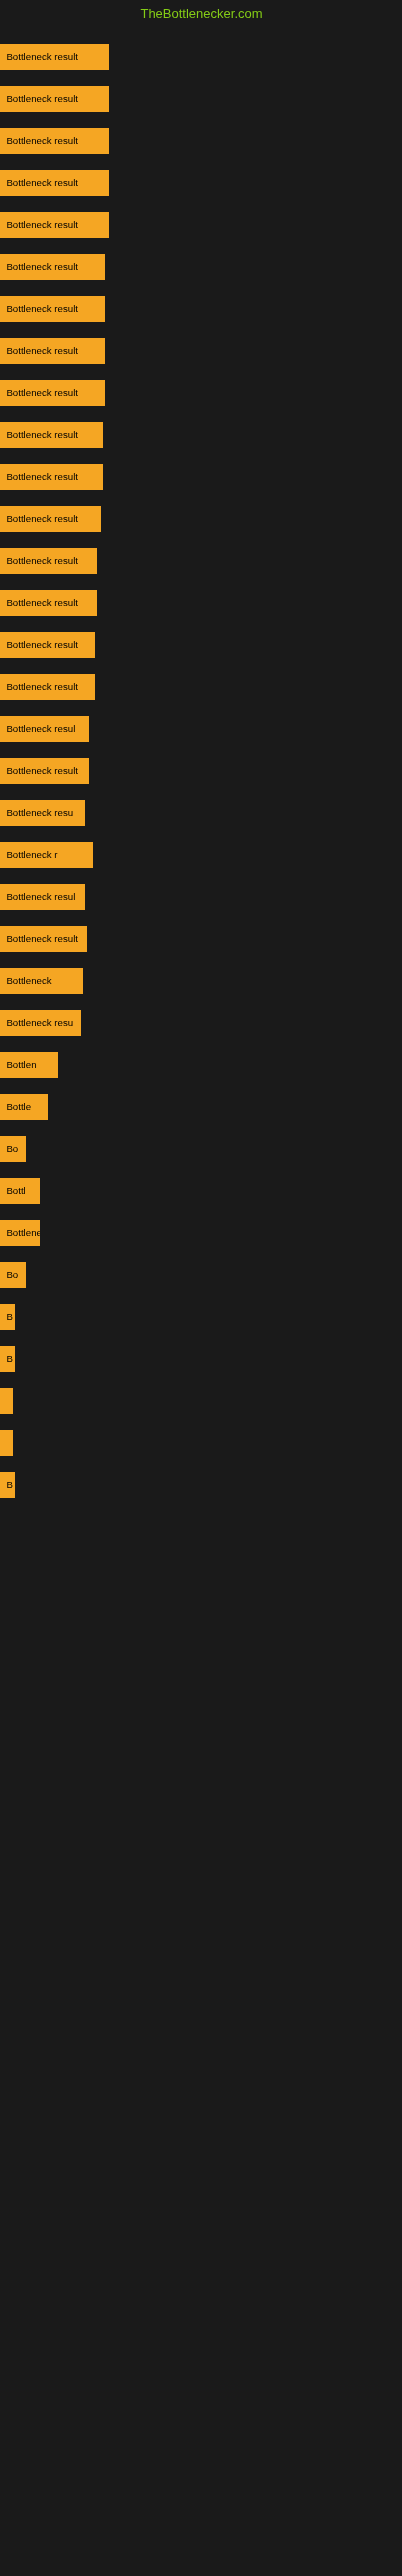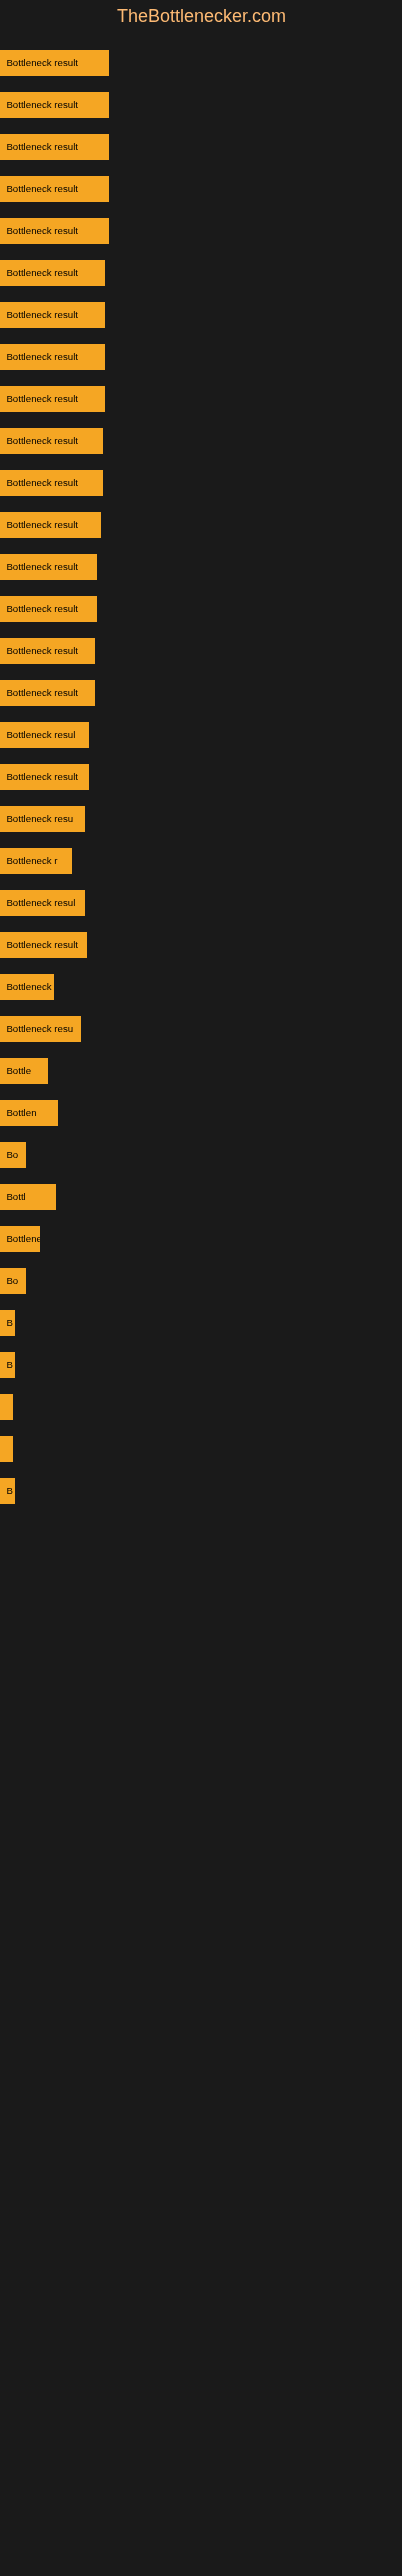--- a/index.html
+++ b/index.html
@@ -11,22 +11,22 @@
     body {
       width: 403px;
       min-height: 2576px;
       background-color: #1a1a1a;
       font-family: Arial, sans-serif;
       position: relative;
     }
 
     .site-title {
       text-align: center;
-      color: #fdba74;
-      font-size: 18px;
+      color: #84cc16;
+      font-size: 13px;
       padding: 6.4px 0;
       background-color: #1a1a1a;
     }
 
     .bars-container {
       padding: 8px 0;
       display: flex;
       flex-direction: column;
       gap: 0;
     }
@@ -151,61 +151,61 @@
       <div class="bar" style="width: 89px;">
         <span class="bar-label">Bottleneck result</span>
       </div>
     </div>
     <div class="bar-row">
       <div class="bar" style="width: 85px;">
         <span class="bar-label">Bottleneck resu</span>
       </div>
     </div>
     <div class="bar-row">
-      <div class="bar" style="width: 72px;">
+      <div class="bar" style="width: 93px;">
         <span class="bar-label">Bottleneck r</span>
       </div>
     </div>
     <div class="bar-row">
       <div class="bar" style="width: 85px;">
         <span class="bar-label">Bottleneck resul</span>
       </div>
     </div>
     <div class="bar-row">
       <div class="bar" style="width: 87px;">
         <span class="bar-label">Bottleneck result</span>
       </div>
     </div>
     <div class="bar-row">
-      <div class="bar" style="width: 54px;">
+      <div class="bar" style="width: 83px;">
         <span class="bar-label">Bottleneck</span>
       </div>
     </div>
     <div class="bar-row">
       <div class="bar" style="width: 81px;">
         <span class="bar-label">Bottleneck resu</span>
       </div>
     </div>
     <div class="bar-row">
+      <div class="bar" style="width: 58px;">
+        <span class="bar-label">Bottlen</span>
+      </div>
+    </div>
+    <div class="bar-row">
       <div class="bar" style="width: 48px;">
         <span class="bar-label">Bottle</span>
       </div>
     </div>
     <div class="bar-row">
-      <div class="bar" style="width: 58px;">
-        <span class="bar-label">Bottlen</span>
-      </div>
-    </div>
-    <div class="bar-row">
       <div class="bar" style="width: 26px;">
         <span class="bar-label">Bo</span>
       </div>
     </div>
     <div class="bar-row">
-      <div class="bar" style="width: 56px;">
+      <div class="bar" style="width: 40px;">
         <span class="bar-label">Bottl</span>
       </div>
     </div>
     <div class="bar-row">
       <div class="bar" style="width: 40px;">
         <span class="bar-label">Bottlene</span>
       </div>
     </div>
     <div class="bar-row">
       <div class="bar" style="width: 26px;">

